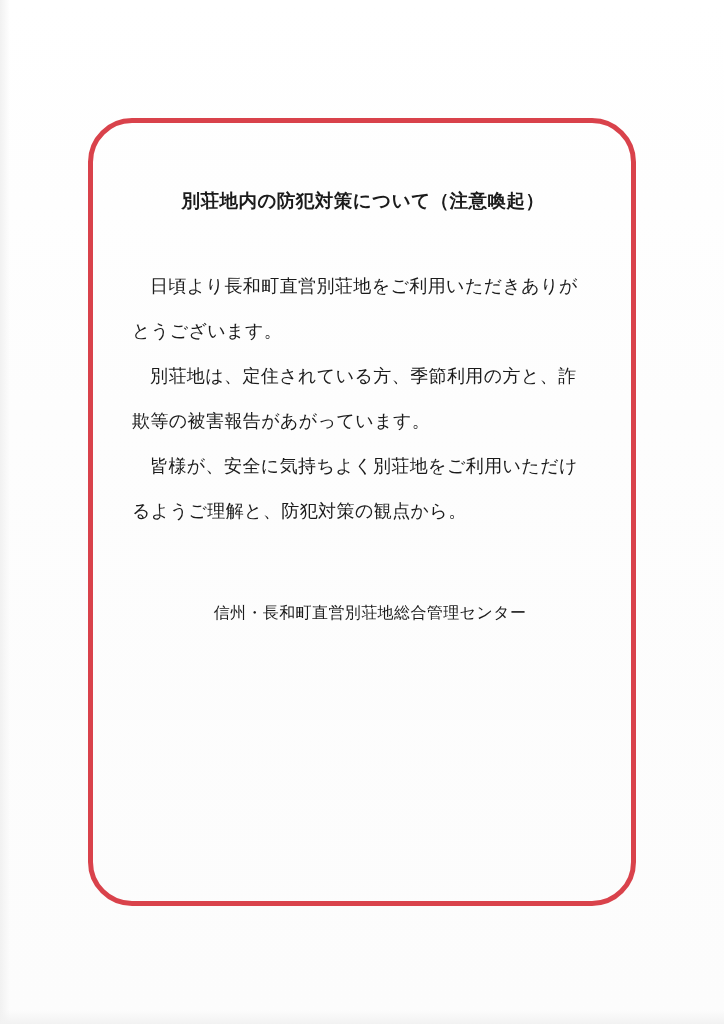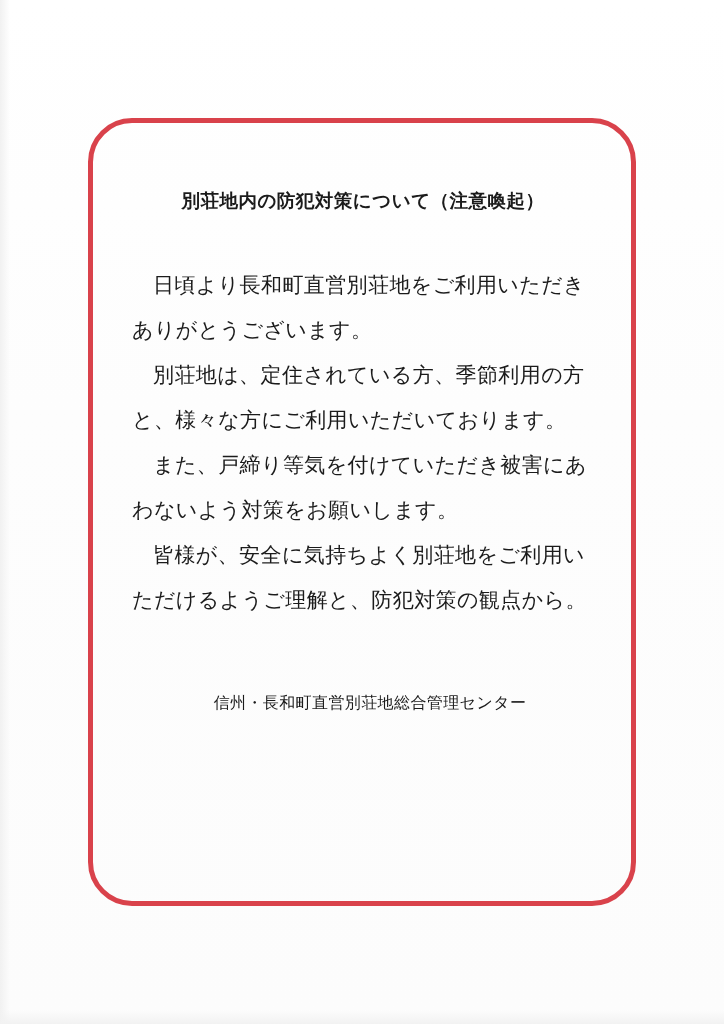--- a/index.html
+++ b/index.html
@@ -56,21 +56,21 @@
     font-size: 18.5px;
     font-weight: bold;
     letter-spacing: 0.5px;
     color: #1b1b1b;
     margin: 18px 0 0 0;
     font-family: "DejaVu Sans", sans-serif;
   }
 
   .body-block {
     margin-top: 50px;
-    font-size: 21px;
+    font-size: 18px;
     line-height: 45px;
     color: #1b1b1b;
     letter-spacing: 0.4px;
     font-family: "DejaVu Sans", sans-serif;
   }
 
   .para {
     margin: 0;
     text-indent: 1em;
     white-space: normal;
@@ -110,20 +110,19 @@
   <div class="edge-shade-left"></div>
   <div class="edge-shade-bottom"></div>
 
   <div class="notice-frame"></div>
 
   <div class="notice-inner">
     <h1 class="notice-title">別荘地内の防犯対策について（注意喚起）</h1>
 
     <div class="body-block">
       <p class="para">日頃より長和町直営別荘地をご利用いただきありがとうございます。</p>
-      <p class="para">別荘地は、定住されている方、季節利用の方と、様々な方にご利用いただいております。</p>
-      <p class="para">また、戸締り等気を付けていただき被害にあわないよう対策をお願いします。</p>
+      <p class="para">別荘地は、定住されている方、季節利用の方と、詐欺等の被害報告があがっています。</p>
       <p class="para">皆様が、安全に気持ちよく別荘地をご利用いただけるようご理解と、防犯対策の観点から。</p>
     </div>
 
     <div class="signature">信州・長和町直営別荘地総合管理センター</div>
   </div>
 </div>
 
 </body></html>

